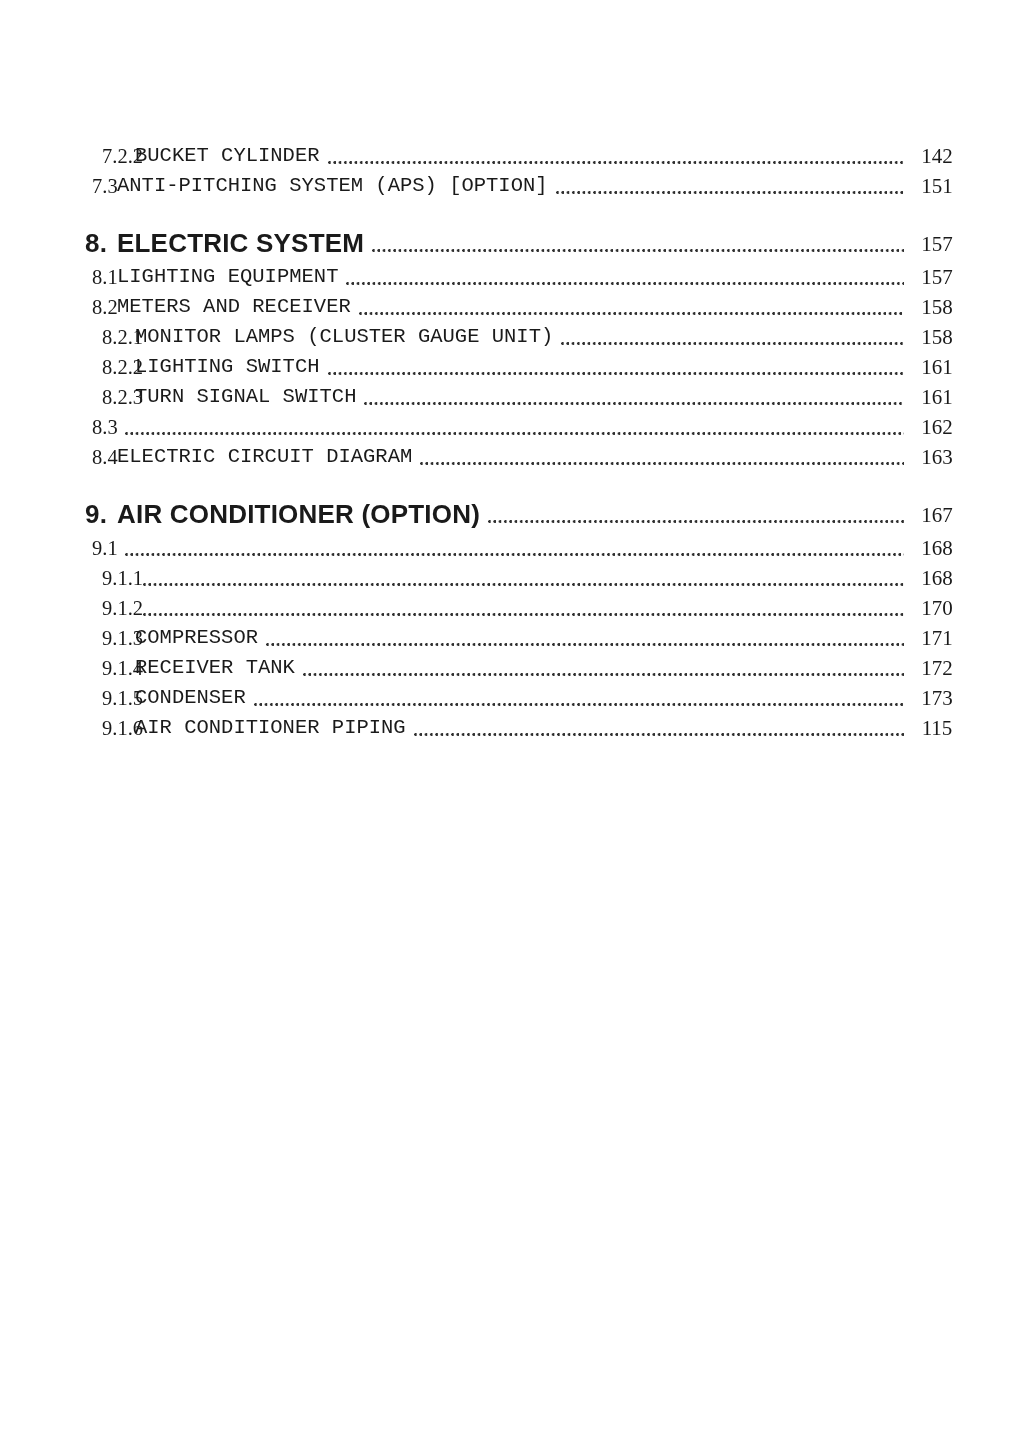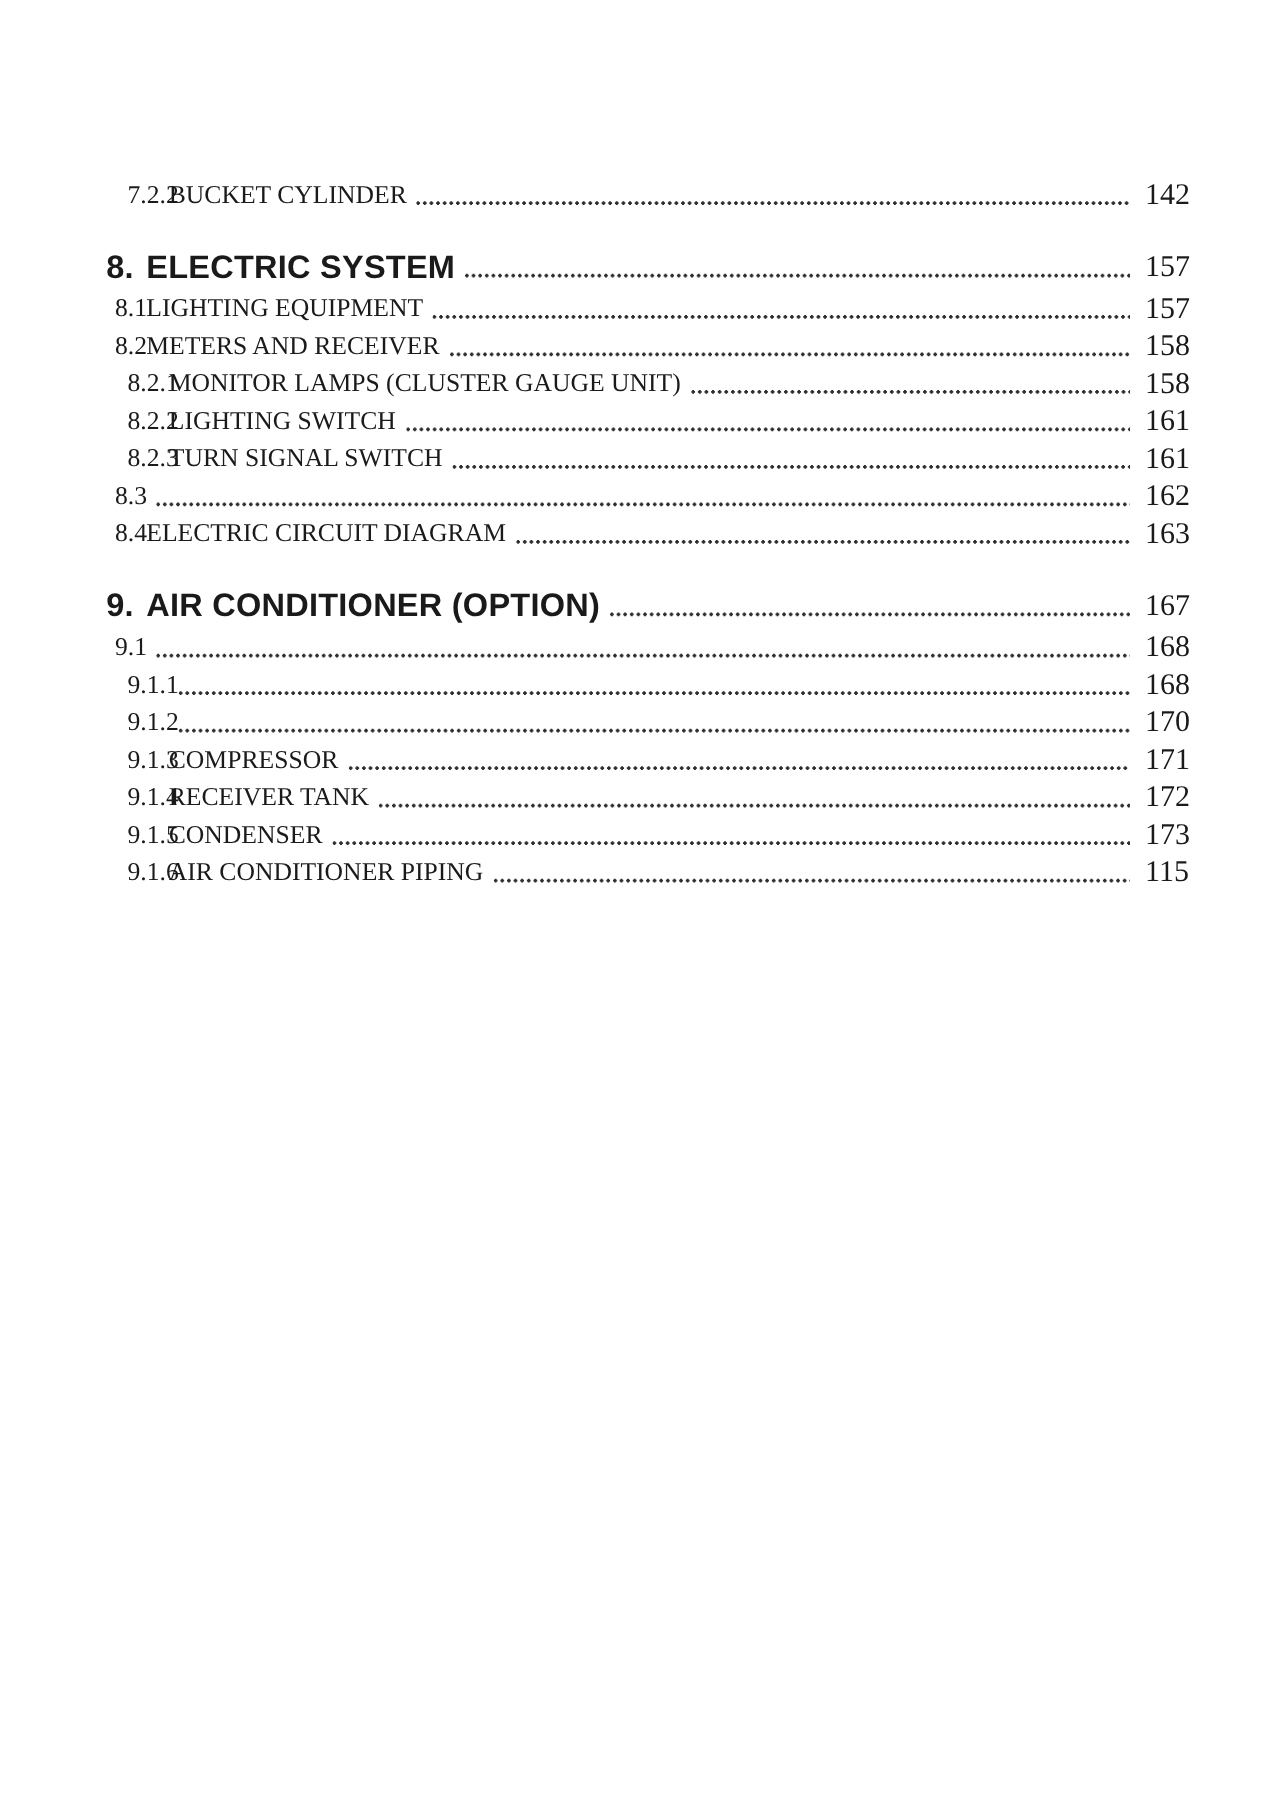--- a/index.html
+++ b/index.html
@@ -51,61 +51,67 @@
     font-weight: bold;
     font-size: 26px;
     letter-spacing: 0.2px;
   }
   .lvl1 { padding-left: 85px; }
   .lvl1 .num { width: 32px; }
   .lvl2 { padding-left: 92px; }
   .lvl2 .num { width: 25px; }
   .lvl3 { padding-left: 102px; }
   .lvl3 .num { width: 33px; }
-  .title { flex: 0 0 auto; white-space: nowrap; }
+  .title { flex: 0 0 auto; white-space: nowrap; font-family: Liberation Mono, monospace; }
   .leader {
     flex: 1 1 auto;
     position: relative;
     min-width: 20px;
   }
   .leader::after {
     content: "";
     position: absolute;
     left: 8px;
     right: 12px;
     bottom: 7px;
     height: 3px;
     background-image: radial-gradient(circle at 1.5px 1.5px, var(--dots) 1.2px, rgba(0,0,0,0) 1.6px);
     background-size: 5.3px 3px;
     background-repeat: repeat-x;
   }
   .row.lvl1 .leader::after { bottom: 9px; }
   .pg {
     flex: 0 0 auto;
     min-width: 42px;
-    text-align: left;
+    text-align: center;
     font-family: "Liberation Serif", serif;
     font-weight: normal;
-    font-size: 24px;
+    font-size: 21px;
   }
   .row.lvl1 .pg { line-height: 38px; }
 </style>
 </head>
 <body>
 
 <div class="page">
   <div class="toc">
 
     <div class="row lvl3">
       <span class="num">7.2.2</span>
       <span class="title">BUCKET CYLINDER</span>
       <span class="leader"></span>
       <span class="pg">142</span>
     </div>
 
+    <div class="row lvl2">
+      <span class="num">7.3</span>
+      <span class="title">ANTI-PITCHING SYSTEM (APS) [OPTION]</span>
+      <span class="leader"></span>
+      <span class="pg">151</span>
+    </div>
 
     <div class="row lvl1">
       <span class="num">8.</span>
       <span class="title">ELECTRIC SYSTEM</span>
       <span class="leader"></span>
       <span class="pg">157</span>
     </div>
 
     <div class="row lvl2">
       <span class="num">8.1</span>

